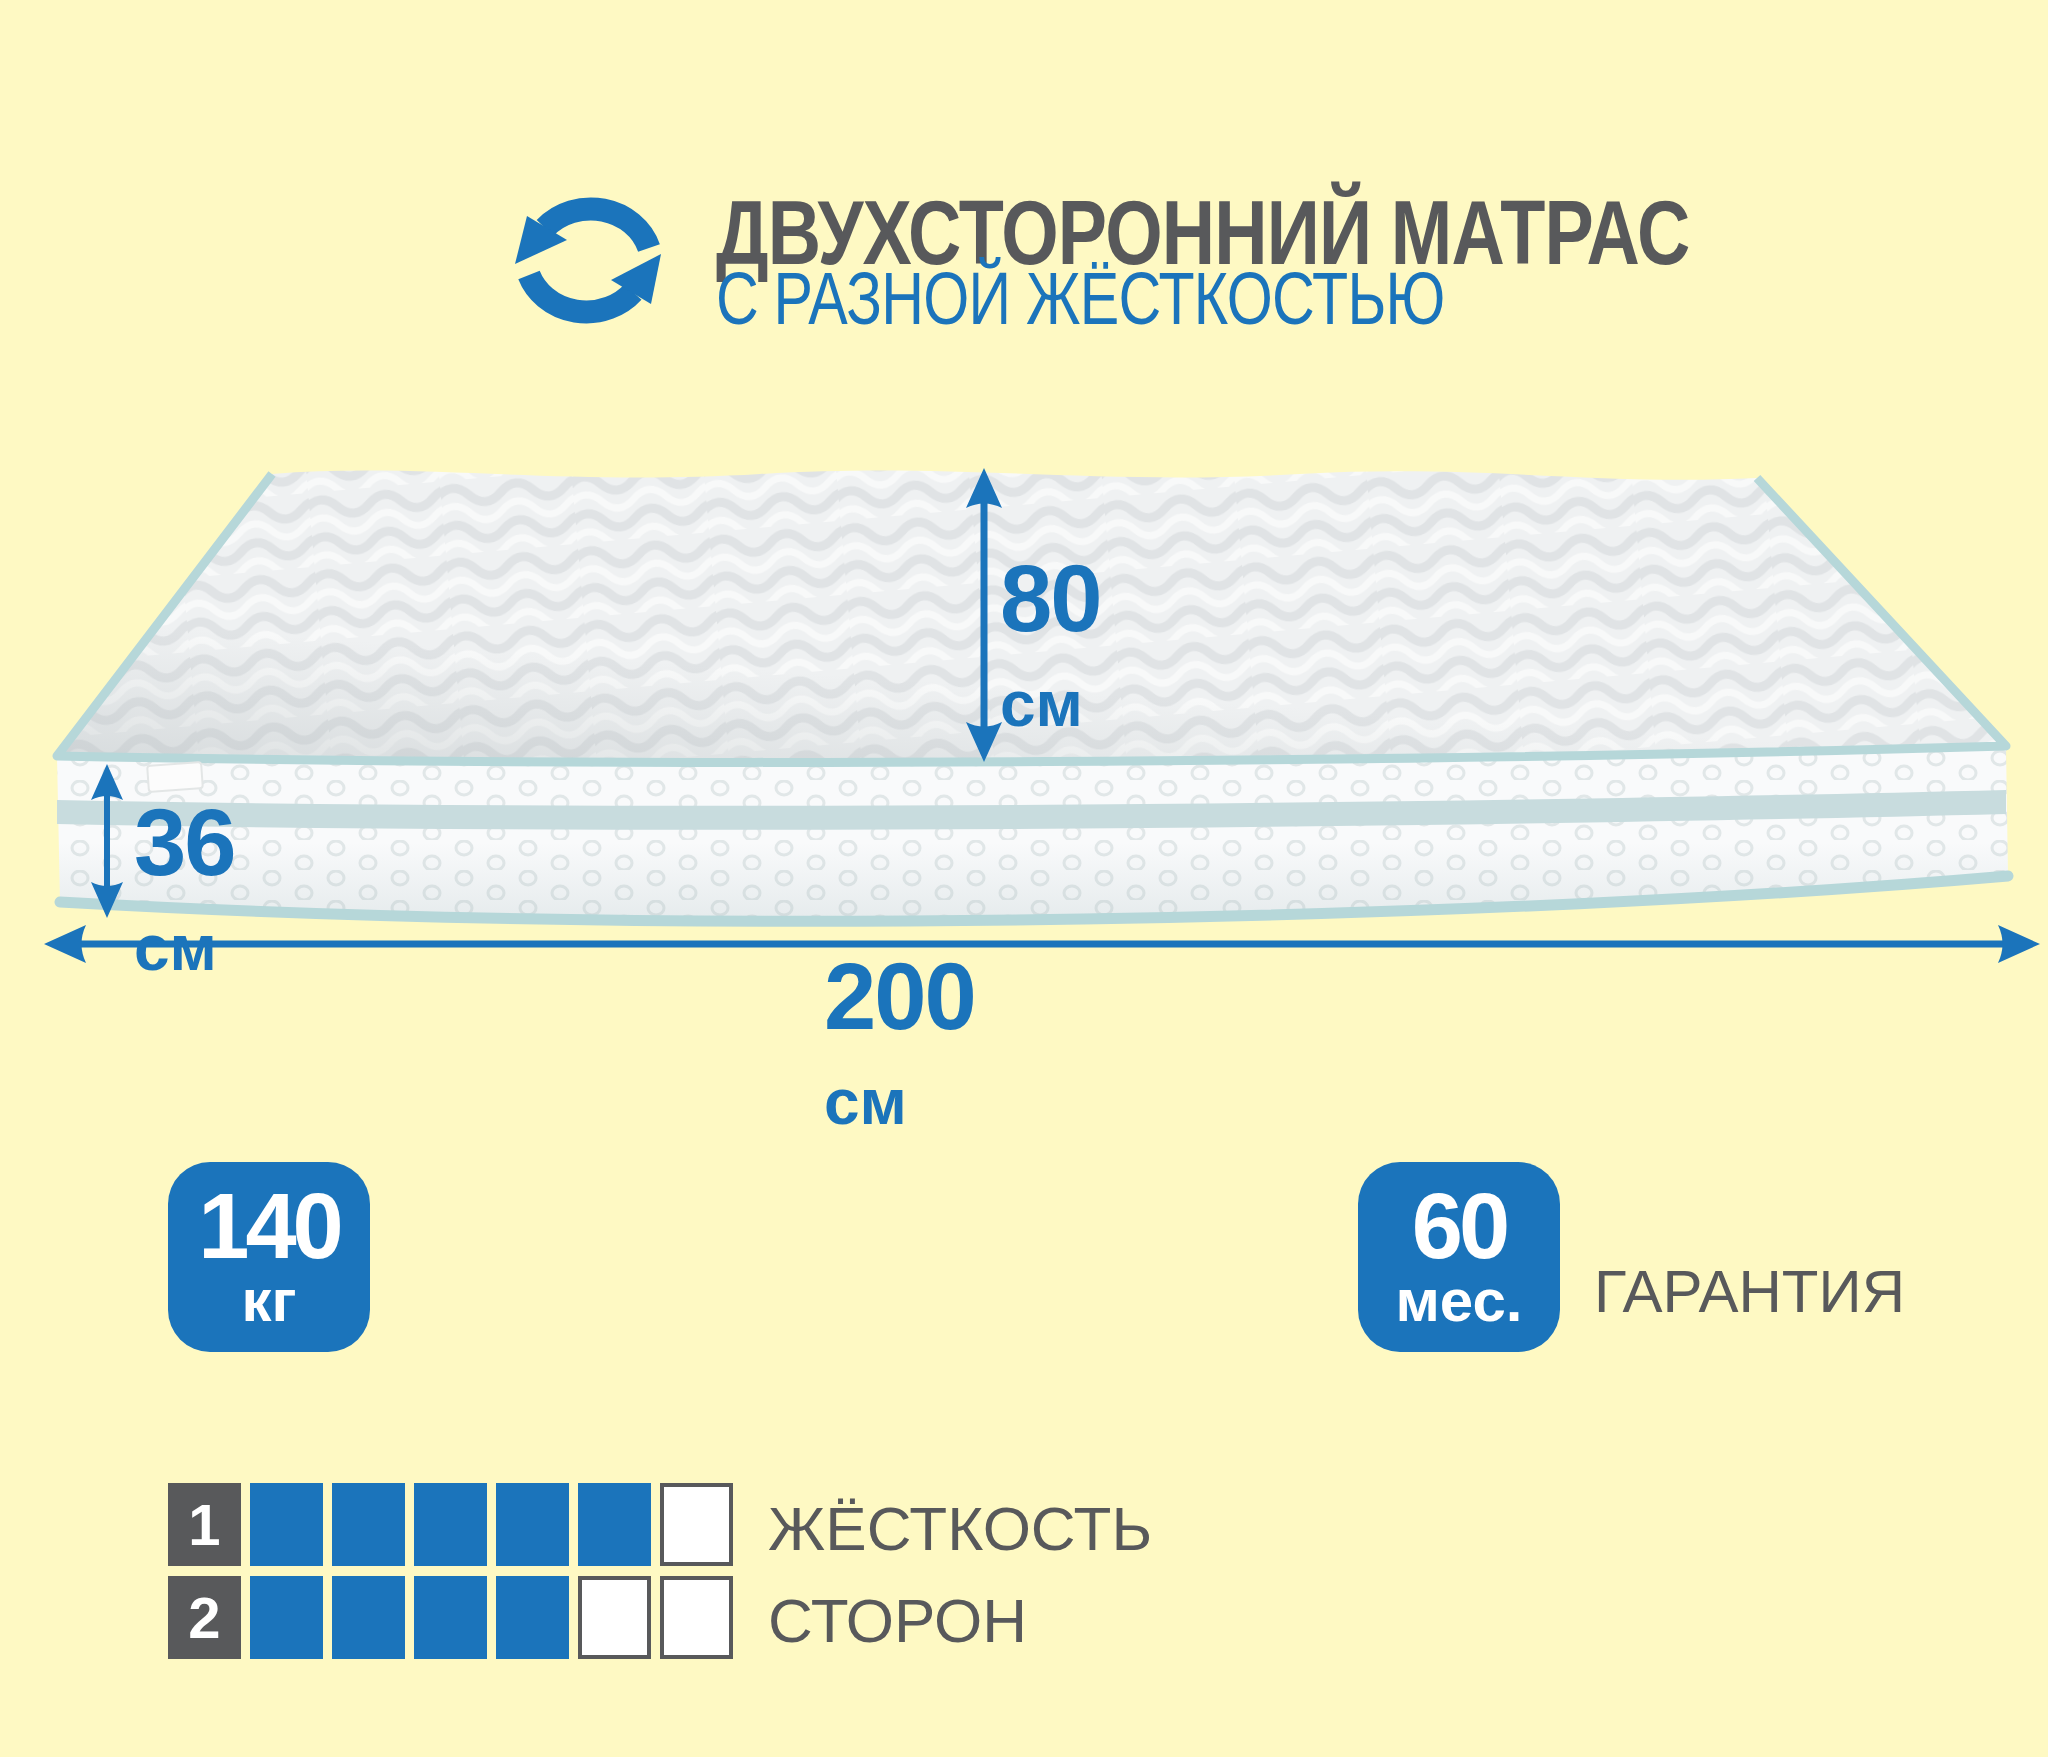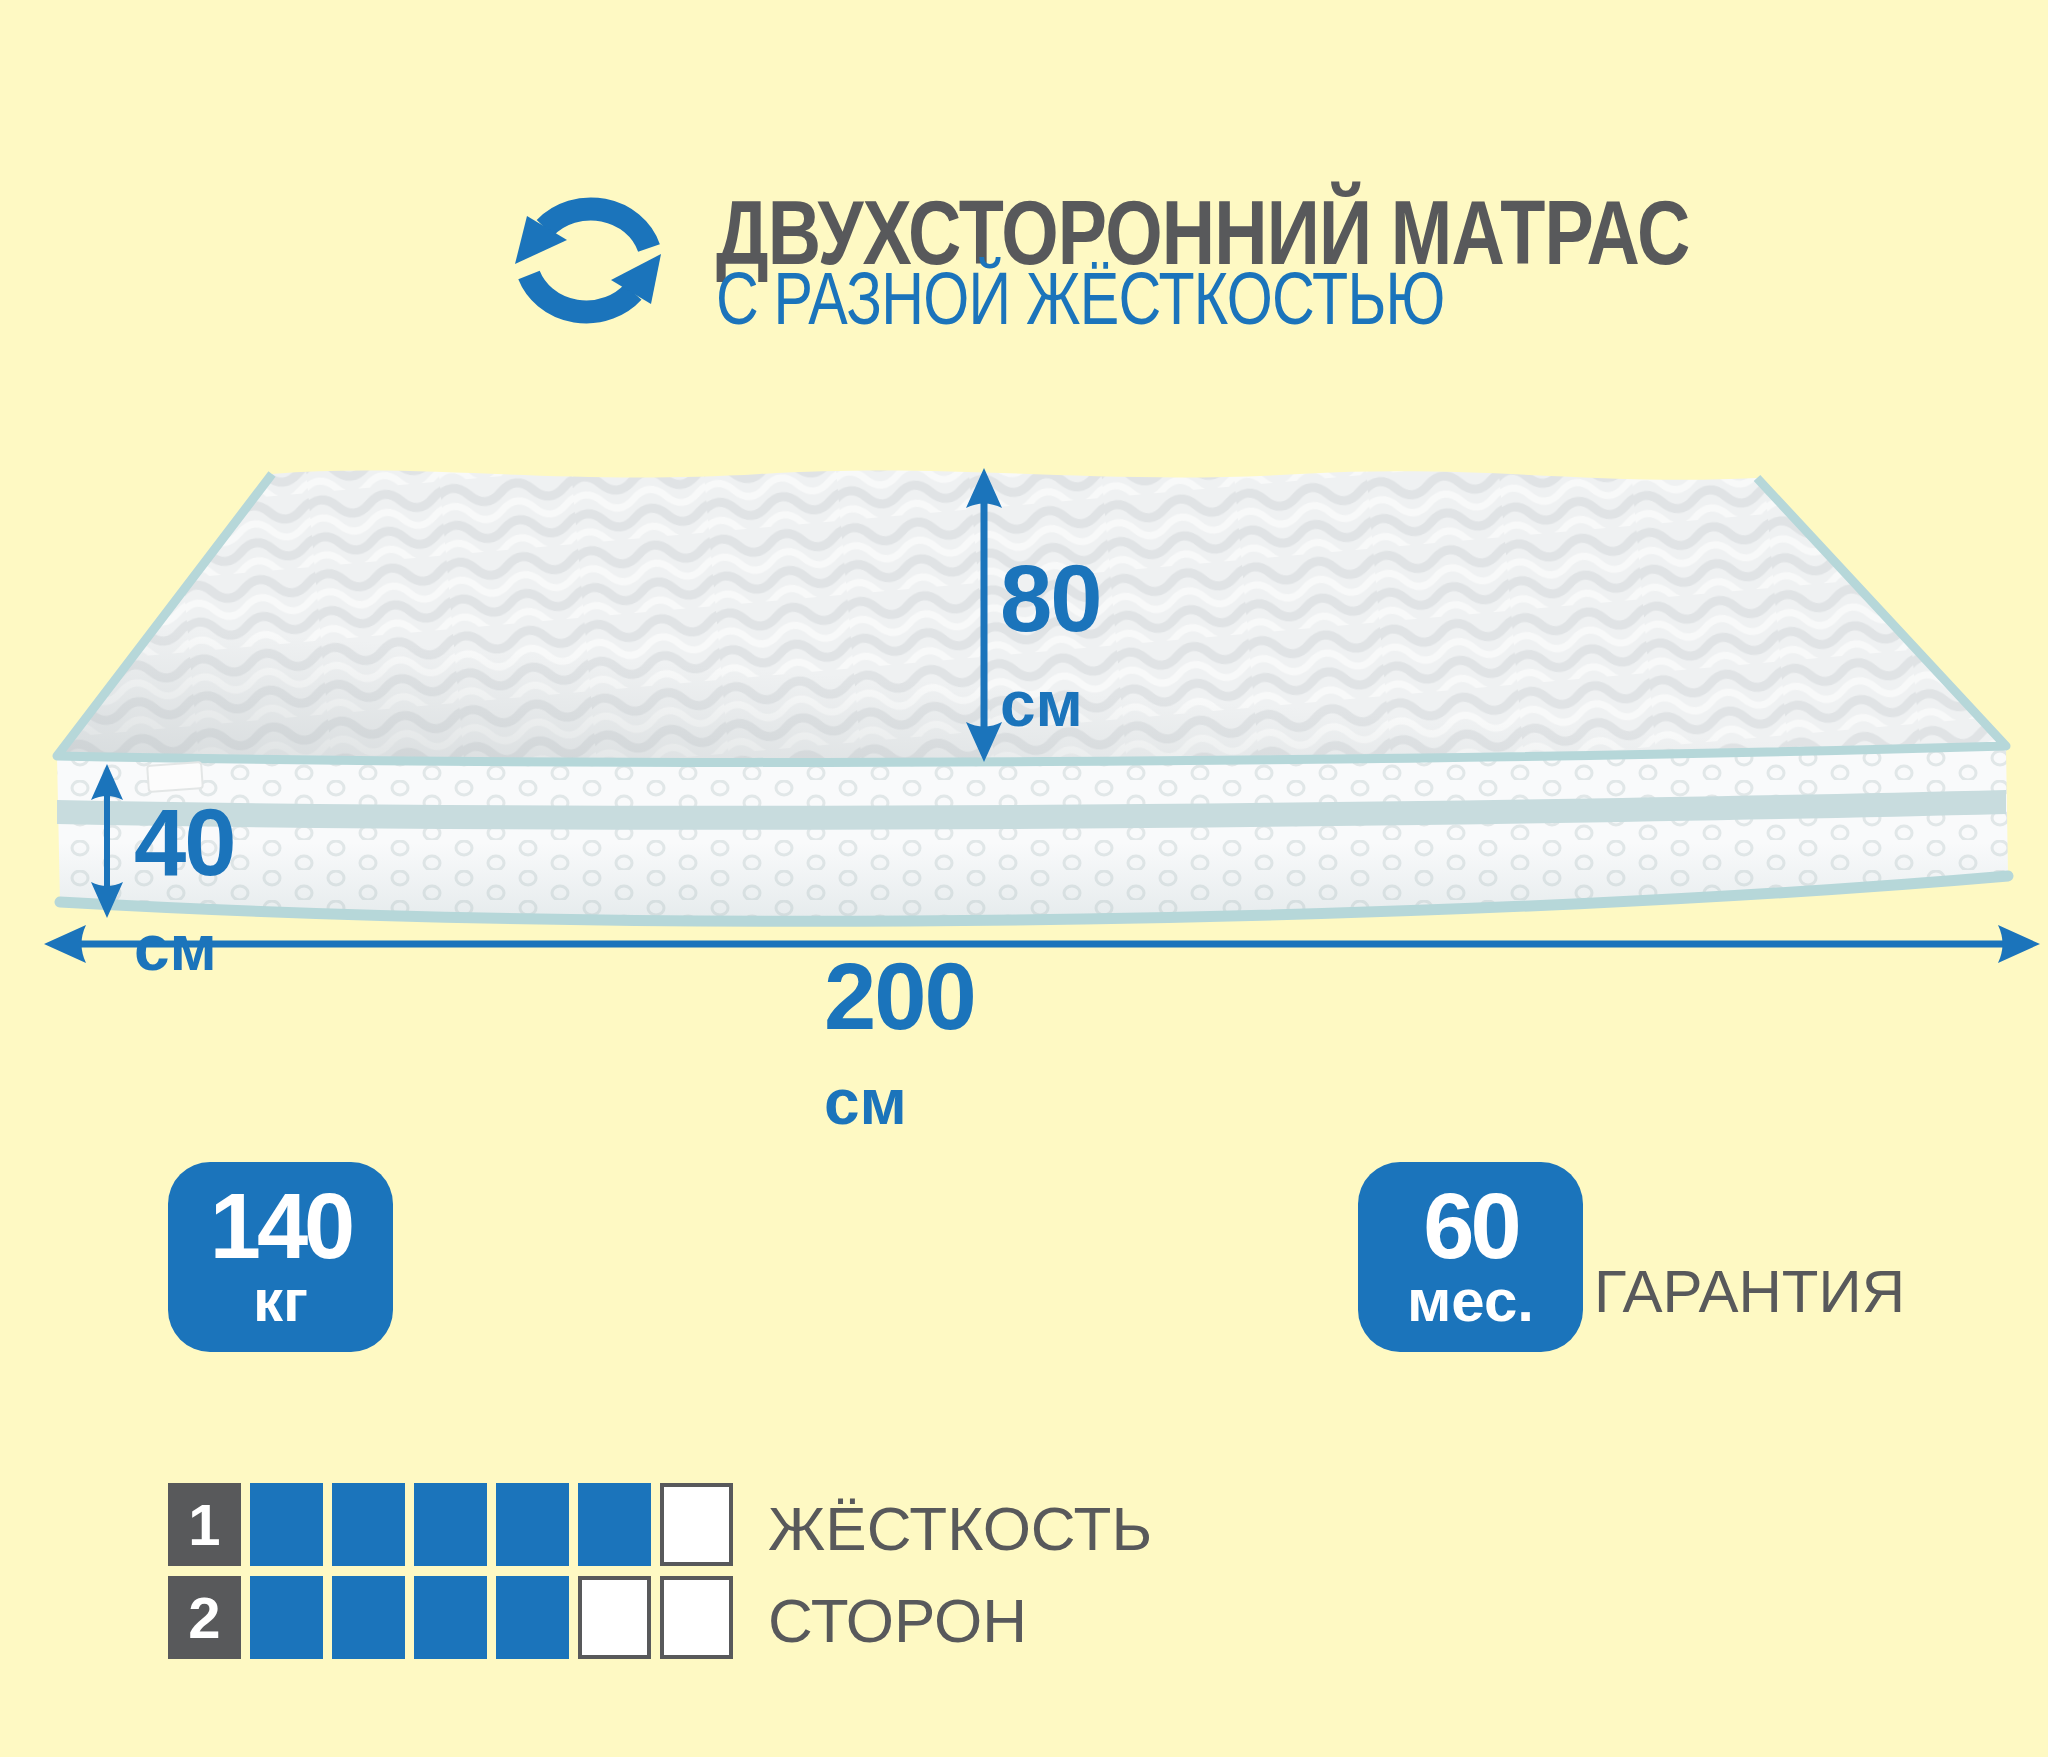--- a/index.html
+++ b/index.html
@@ -28,21 +28,21 @@
     position:absolute;display:flex;align-items:baseline;gap:26px;
     color:var(--accent);font-weight:bold;white-space:nowrap;line-height:1;flex-direction:column;
   }
   .dim .val{font-size:94px;letter-spacing:-2px;}
   .dim .unit{font-size:64px;}
   #dim-80{left:1000px;top:552px;}
   #dim-22{left:134px;top:796px;}
   #dim-200{left:824px;top:950px;}
   
   .badge{
-    position:absolute;width:225px;height:190px;background:var(--accent);
+    position:absolute;width:202px;height:190px;background:var(--accent);
     border-radius:42px;color:#fff;display:flex;flex-direction:column;
     align-items:center;justify-content:center;font-weight:bold;line-height:1;
   }
   .badge .b-val{font-size:92px;letter-spacing:-4px;line-height:0.95;}
   .badge .b-unit{font-size:60px;}
   #badge-load{left:168px;top:1162px;}
   #badge-warranty{left:1358px;top:1162px;}
   .badge-text{
     position:absolute;color:var(--gray);font-size:57px;line-height:1.45;
     white-space:nowrap;letter-spacing:0;
@@ -132,21 +132,21 @@
       <path d="M44 944 L86 925 Q77 944 86 963 Z" class="acc-fill"></path>
       <path d="M2040 944 L1998 925 Q2007 944 1998 963 Z" class="acc-fill"></path>
     </g>
   </svg>
 
   <div class="dim" id="dim-80">
     <span class="val">80</span>
     <span class="unit">см</span>
   </div>
   <div class="dim" id="dim-22">
-    <span class="val">40</span>
+    <span class="val">36</span>
     <span class="unit">см</span>
   </div>
   <div class="dim" id="dim-200">
     <span class="val">200</span>
     <span class="unit">см</span>
   </div>
 
   <div class="badge" id="badge-load">
     <div class="b-val">140</div>
     <div class="b-unit">кг</div>

